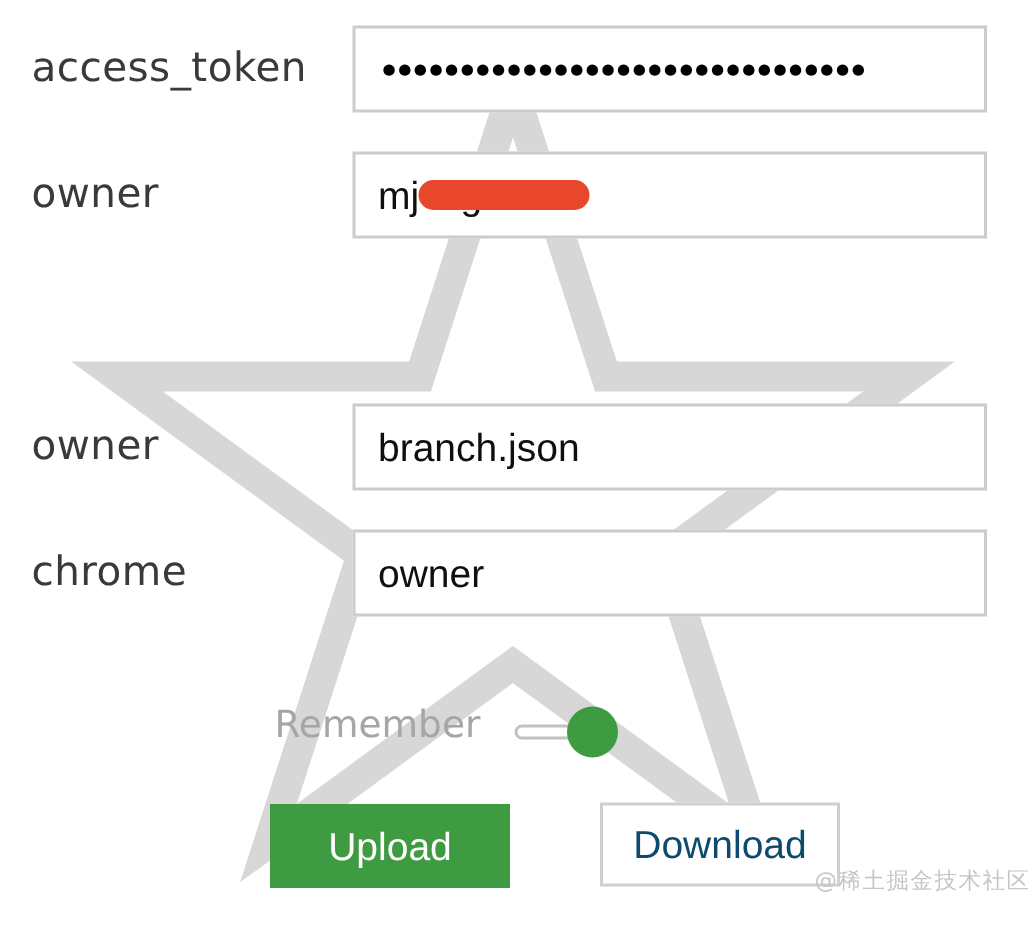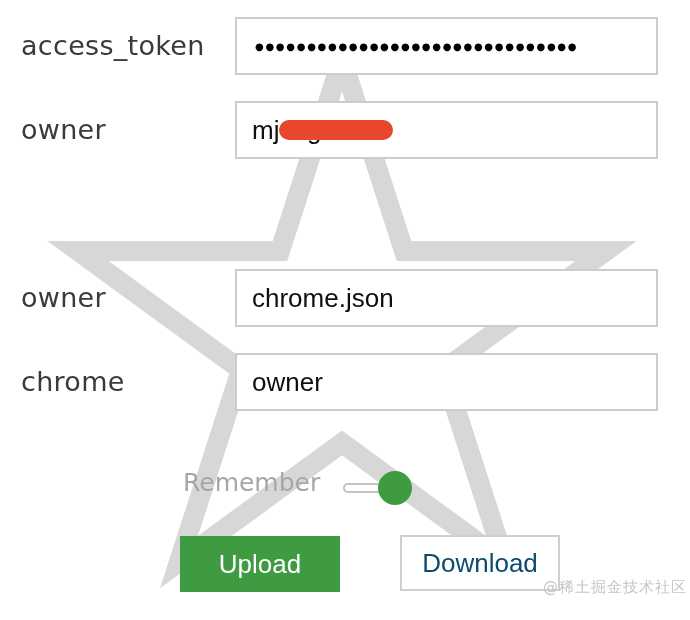--- a/index.html
+++ b/index.html
@@ -97,21 +97,21 @@
     <span class="flabel">access_token</span>
     <div class="finput">
       <span class="dots">●●●●●●●●●●●●●●●●●●●●●●●●●●●●●●●</span>
     </div>
   </div>
 
 
   <div class="row" style="top:269px">
     <span class="flabel">owner</span>
     <div class="finput">
-      <span>chrome.json</span>
+      <span>branch.json</span>
     </div>
   </div>
 
   <div class="row" style="top:353px">
     <span class="flabel">chrome</span>
     <div class="finput">
       <span>owner</span>
     </div>
   </div>
 

